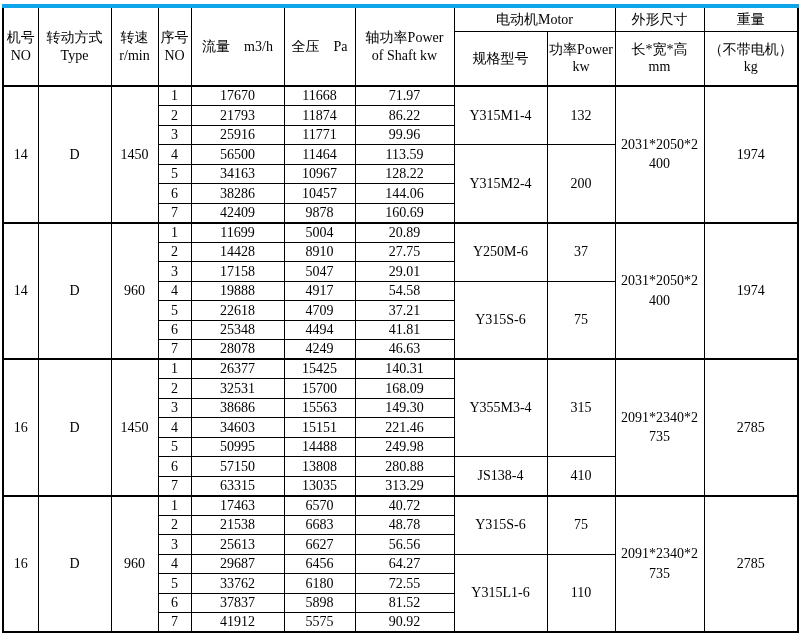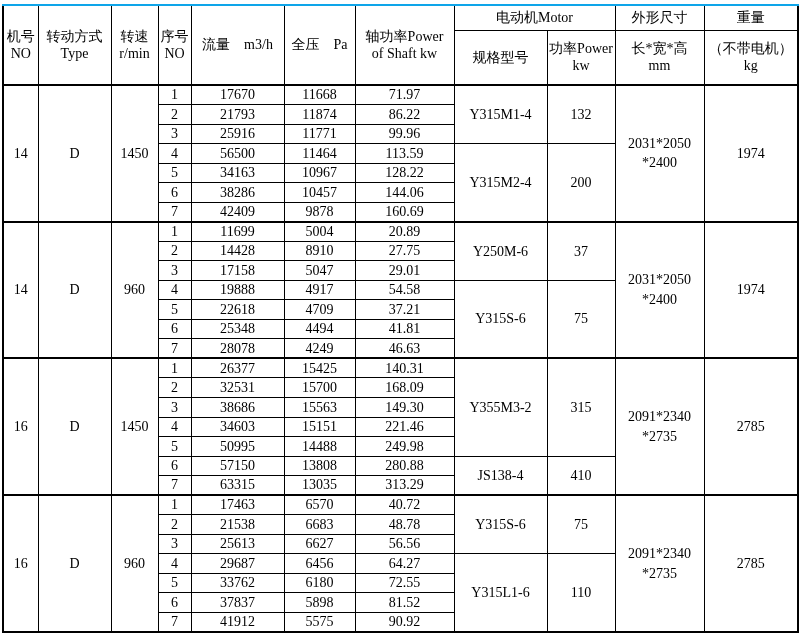--- a/index.html
+++ b/index.html
@@ -26,22 +26,22 @@
     font-size: 14px;
     line-height: 1.25;
     padding: 0 1px;
     overflow: hidden;
   }
   thead th { white-space: pre-line; }
   tr.hrow-a { height: 25px; }
   tr.hrow-b { height: 55px; }
   tbody td { height: 19px; }
   tbody tr.block-start td { border-top: 2px solid #000; }
-  thead tr.hrow-a th { border-top: 2px solid #0ea5e9; }
-  td.dims-cell { word-break: break-all; padding: 0 12px; line-height: 1.4; }
+  thead tr.hrow-a th { border-top: 4px solid #0ea5e9; }
+  td.dims-cell { word-break: break-all; padding: 0 5px; line-height: 1.4; }
 </style>
 </head>
 <body>
 
 <div class="page">
   <table class="spec">
     <colgroup>
       <col style="width:35px">
         <col style="width:73px">
         <col style="width:47px">
@@ -186,21 +186,21 @@
           <td>46.63</td>
         </tr>
         <tr class="block-start">
           <td rowspan="7">16</td>
           <td rowspan="7">D</td>
           <td rowspan="7">1450</td>
           <td>1</td>
           <td>26377</td>
           <td>15425</td>
           <td>140.31</td>
-          <td rowspan="5">Y355M3-2</td>
+          <td rowspan="5">Y355M3-4</td>
           <td rowspan="5">315</td>
           <td rowspan="7" class="dims-cell">2091*2340*2735</td>
           <td rowspan="7">2785</td>
         </tr>
         <tr>
           <td>2</td>
           <td>32531</td>
           <td>15700</td>
           <td>168.09</td>
         </tr>

